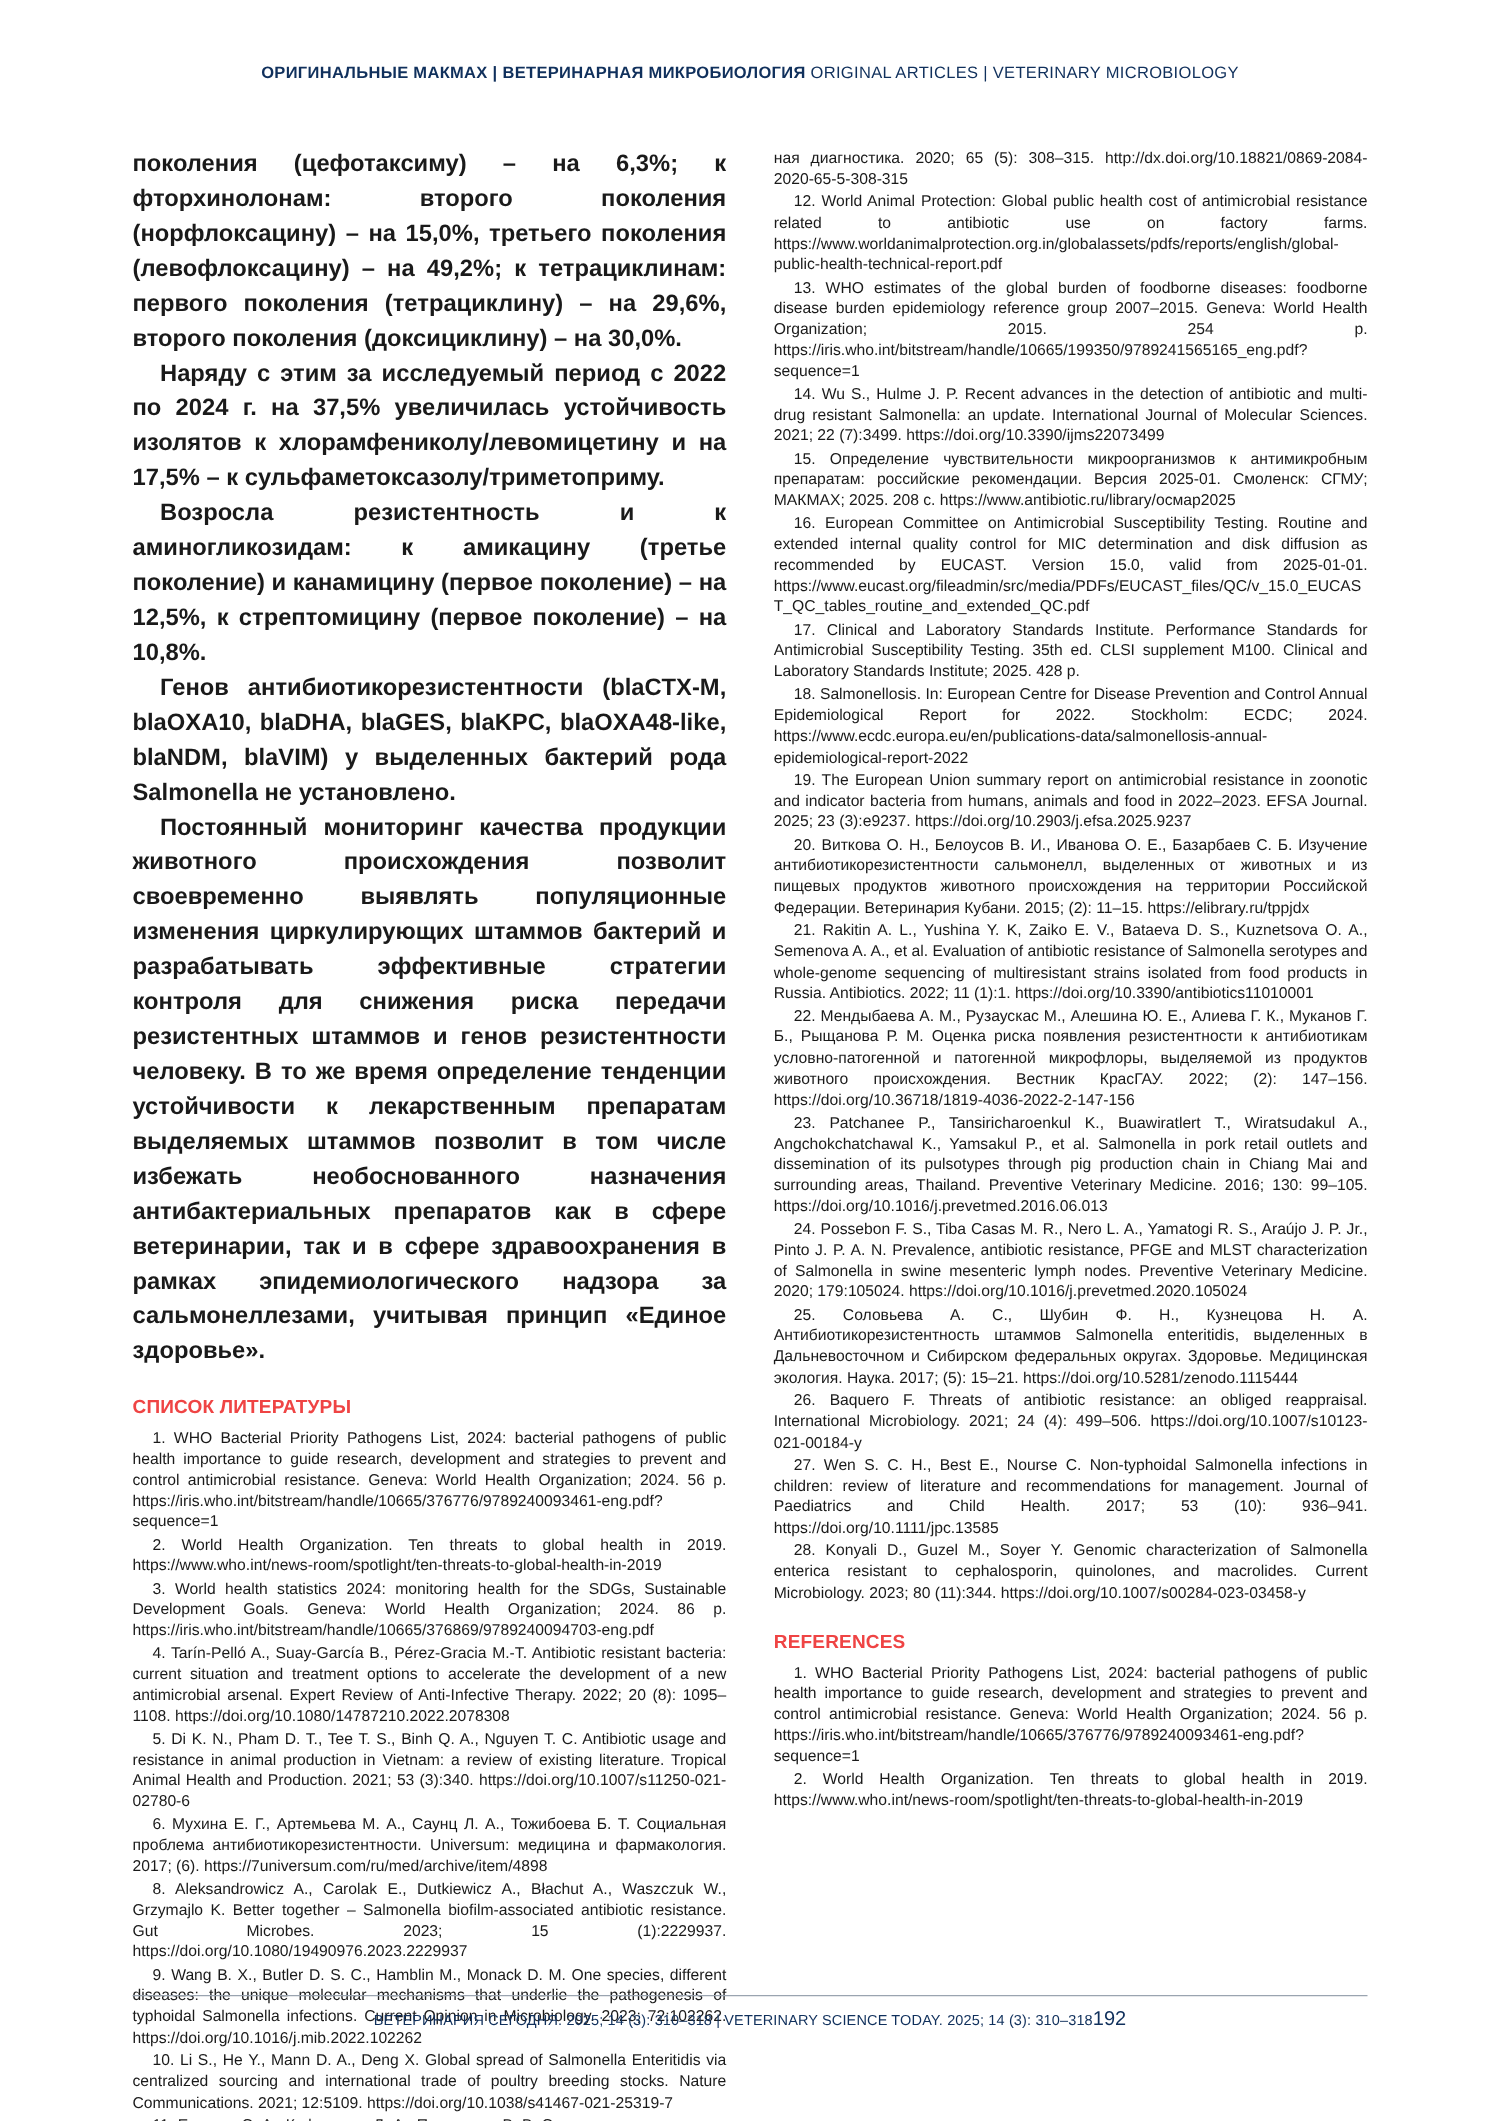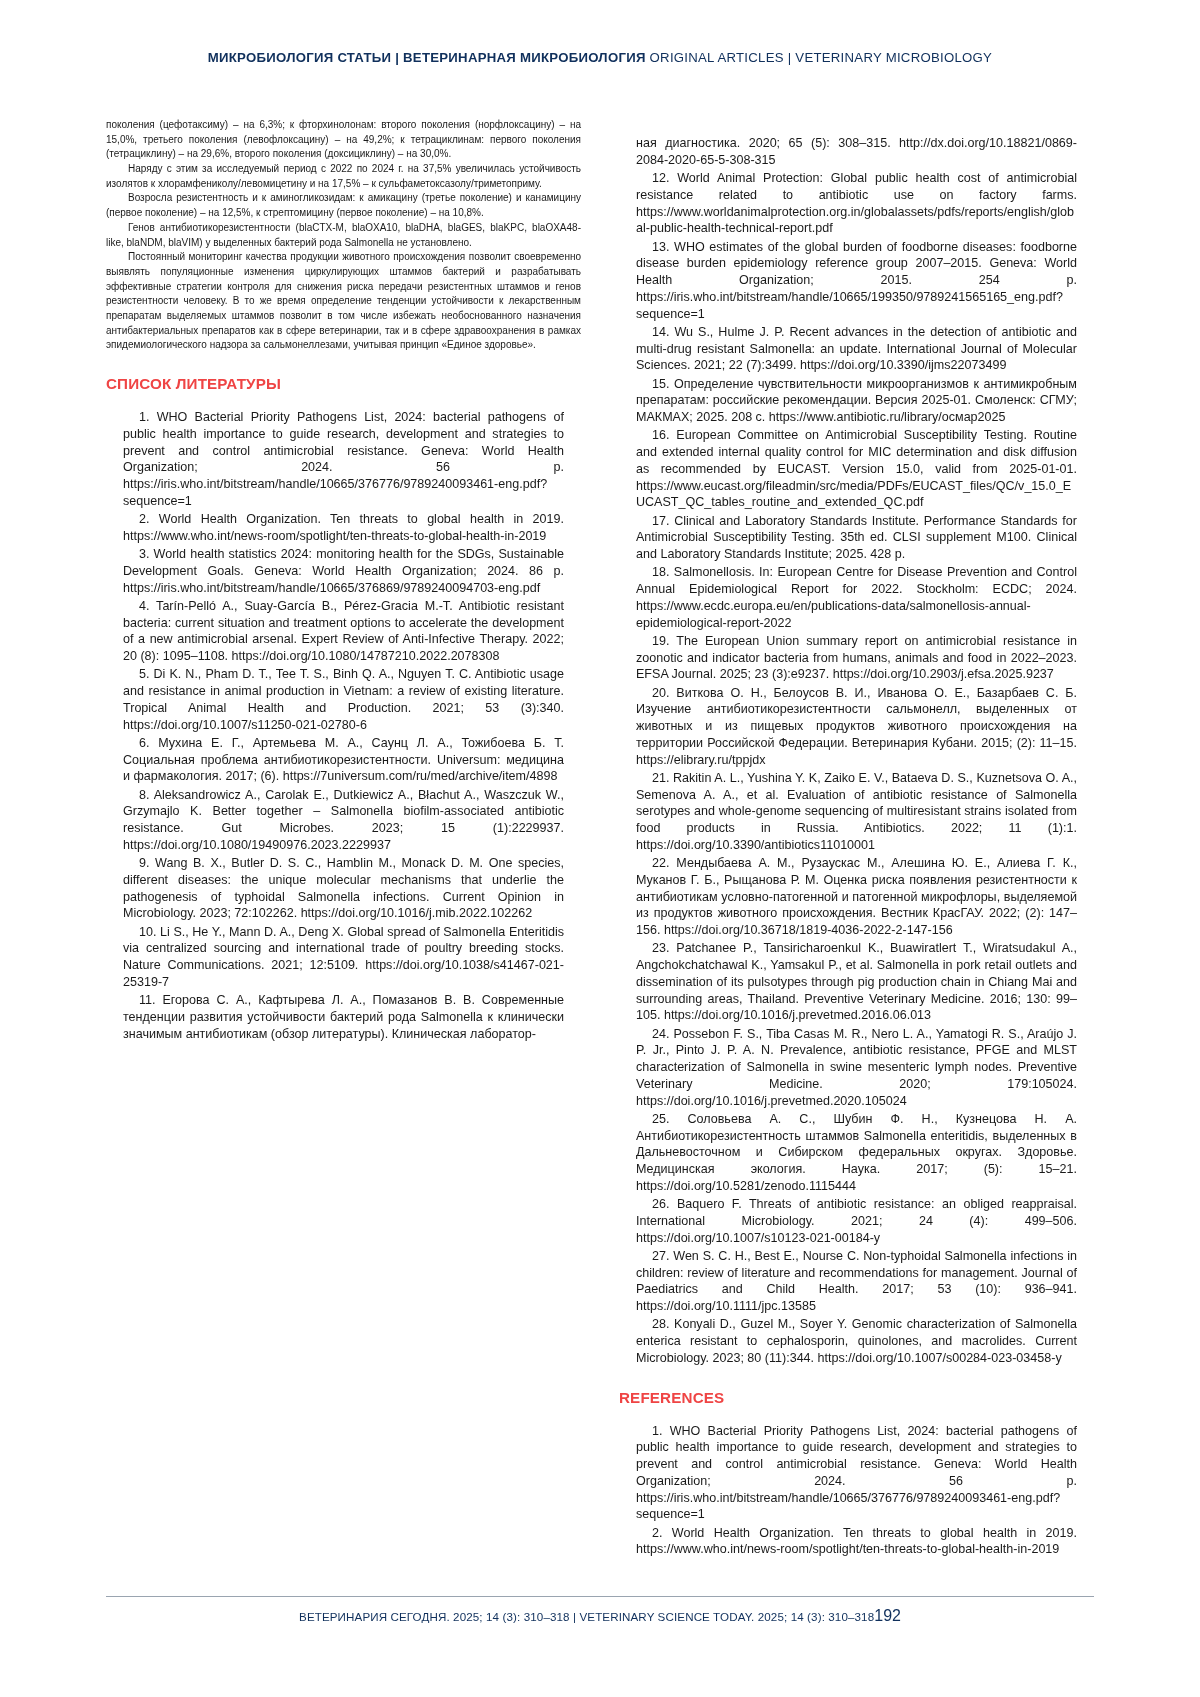--- a/index.html
+++ b/index.html
@@ -35,42 +35,43 @@
   .columns {
     position: absolute;
     left: 106px; top: 118px;
     width: 988px;
     display: flex;
     gap: 38px;
   }
   .col { width: 475px; }
 
   .para {
-    font-size: 10px;
+    font-size: 19px;
     line-height: 1.47;
     text-align: justify;
     text-justify: inter-word;
     margin: 0 0 0 0;
     text-indent: 0;
     hyphens: auto;
+    font-weight: bold;
   }
   .para.ind { text-indent: 22px; }
 
   
   .sec-head {
     color: #ef4444;
     font-weight: 700;
     font-size: 15.2px;
     letter-spacing: 0.01em;
     margin: 22px 0 8px 0;
   }
   .sec-head.ref { }
 
   
-  .reflist { margin: 17px; padding: 0; }
+  .reflist { margin: 0; padding: 0; }
   .ref-item {
     font-size: 12.55px;
     line-height: 1.335;
     text-align: justify;
     text-indent: 16px;
     margin: 0 0 1.5px 0;
     word-break: break-word;
     overflow-wrap: break-word;
   }
 
@@ -93,21 +94,21 @@
   }
   .footer .fl { letter-spacing: 0.01em; }
   .footer .fr { font-size: 16px; font-weight: 400; color: #10305c; }
 </style>
 </head>
 <body>
 
 <div class="page">
 
   <div class="runhead">
-    <span class="ru">МИКРОБИОЛОГИЯ СТАТЬИ | ВЕТЕРИНАРНАЯ МИКРОБИОЛОГИЯ</span>
+    <span class="ru">ОРИГИНАЛЬНЫЕ МАКМАХ | ВЕТЕРИНАРНАЯ МИКРОБИОЛОГИЯ</span>
     <span class="en">ORIGINAL ARTICLES | VETERINARY MICROBIOLOGY</span>
   </div>
 
   <div class="columns">
 
     <div class="col">
 
       <p class="para">поколения (цефотаксиму) – на 6,3%; к фторхинолонам: второго поколения (норфлоксацину) – на 15,0%, третьего поколения (левофлоксацину) – на 49,2%; к тетрациклинам: первого поколения (тетрациклину) – на 29,6%, второго поколения (доксициклину) – на 30,0%.</p>
       <p class="para ind">Наряду с этим за исследуемый период с 2022 по 2024 г. на 37,5% увеличилась устойчивость изолятов к хлорамфениколу/левомицетину и на 17,5% – к сульфаметоксазолу/триметоприму.</p>
       <p class="para ind">Возросла резистентность и к аминогликозидам: к амикацину (третье поколение) и канамицину (первое поколение) – на 12,5%, к стрептомицину (первое поколение) – на 10,8%.</p>

